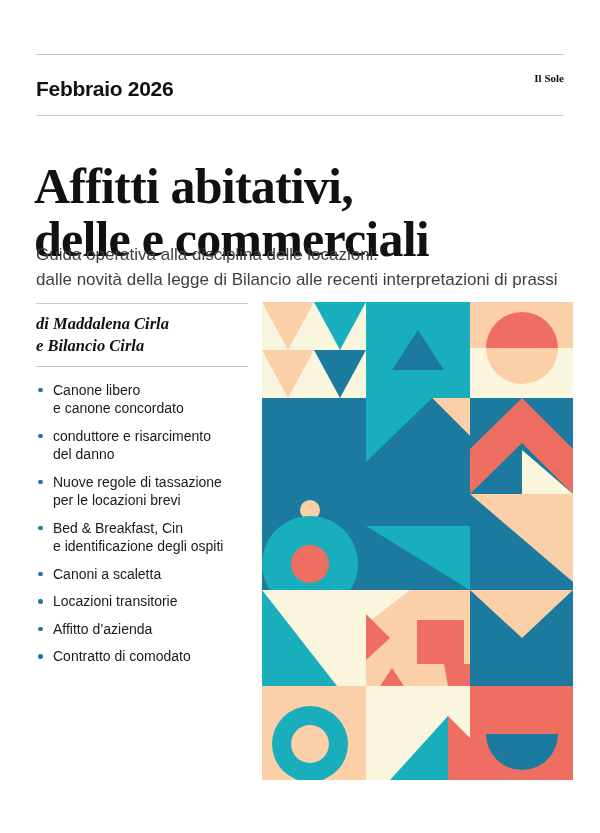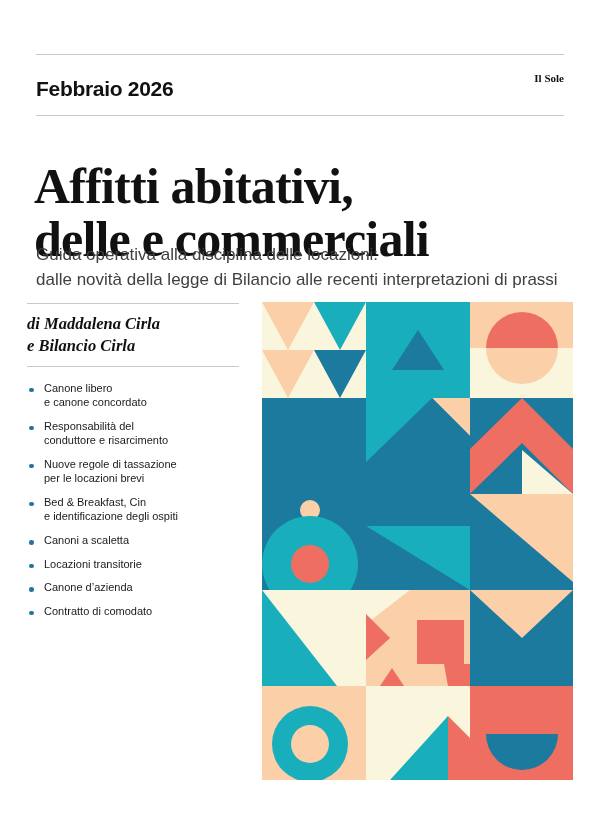--- a/index.html
+++ b/index.html
@@ -100,21 +100,21 @@
     font-family: "Liberation Sans", sans-serif;
     font-size: 17px;
     line-height: 1.45;
     color: #404040;
   }
   .subtitle .line { display: block; white-space: nowrap; }
 
   
   .left-col {
     position: absolute;
-    left: 27px;
+    left: 36px;
     top: 303px;
     width: 212px;
   }
   .rule {
     height: 0;
     border-top: 1.2px solid #c9c9c9;
     width: 212px;
   }
   .authors {
     font-family: "Liberation Serif", serif;
@@ -130,21 +130,21 @@
   .bullets {
     list-style: none;
     margin: 0;
     padding: 14px 0 0 0;
   }
   .bullet {
     position: relative;
     padding-left: 17px;
     margin-bottom: 9px;
     font-family: "Liberation Sans", sans-serif;
-    font-size: 11px;
+    font-size: 14px;
     line-height: 1.32;
     color: #1a1a1a;
   }
   .bullet::before {
     content: "";
     position: absolute;
     left: 2px;
     top: 7px;
     width: 4.5px;
     height: 4.5px;
@@ -196,39 +196,39 @@
     </div>
 
     <div class="rule"></div>
 
     <ul class="bullets">
       <li class="bullet">
         <span class="line">Canone libero</span>
         <span class="line">e canone concordato</span>
       </li>
       <li class="bullet">
-        <span class="line">Responsabilità del</span>
         <span class="line">conduttore e risarcimento</span>
+        <span class="line">del danno</span>
       </li>
       <li class="bullet">
         <span class="line">Nuove regole di tassazione</span>
         <span class="line">per le locazioni brevi</span>
       </li>
       <li class="bullet">
         <span class="line">Bed &amp; Breakfast, Cin</span>
         <span class="line">e identificazione degli ospiti</span>
       </li>
       <li class="bullet">
         <span class="line">Canoni a scaletta</span>
       </li>
       <li class="bullet">
         <span class="line">Locazioni transitorie</span>
       </li>
       <li class="bullet">
-        <span class="line">Canone d’azienda</span>
+        <span class="line">Affitto d’azienda</span>
       </li>
       <li class="bullet">
         <span class="line">Contratto di comodato</span>
       </li>
     </ul>
   </div>
 
   <div class="artwork">
     <svg width="311" height="478" viewBox="0 0 311 478" xmlns="http://www.w3.org/2000/svg">
       <defs>

